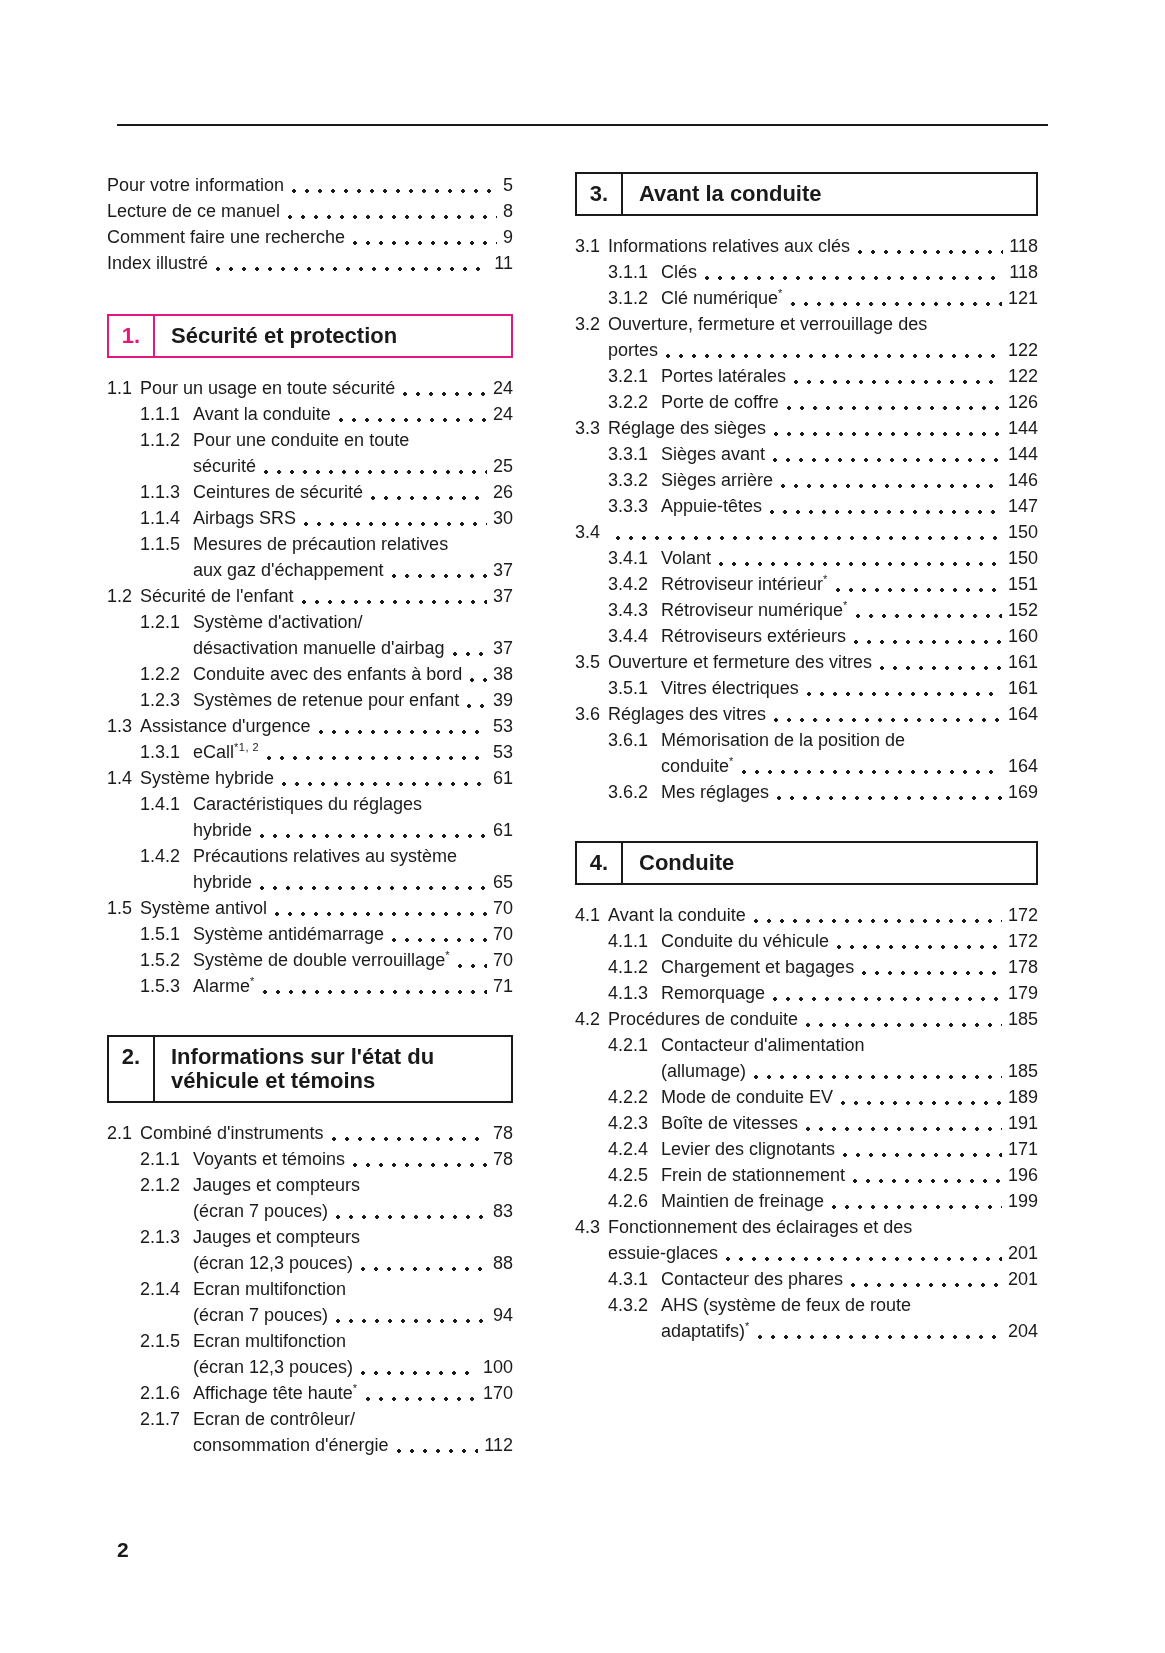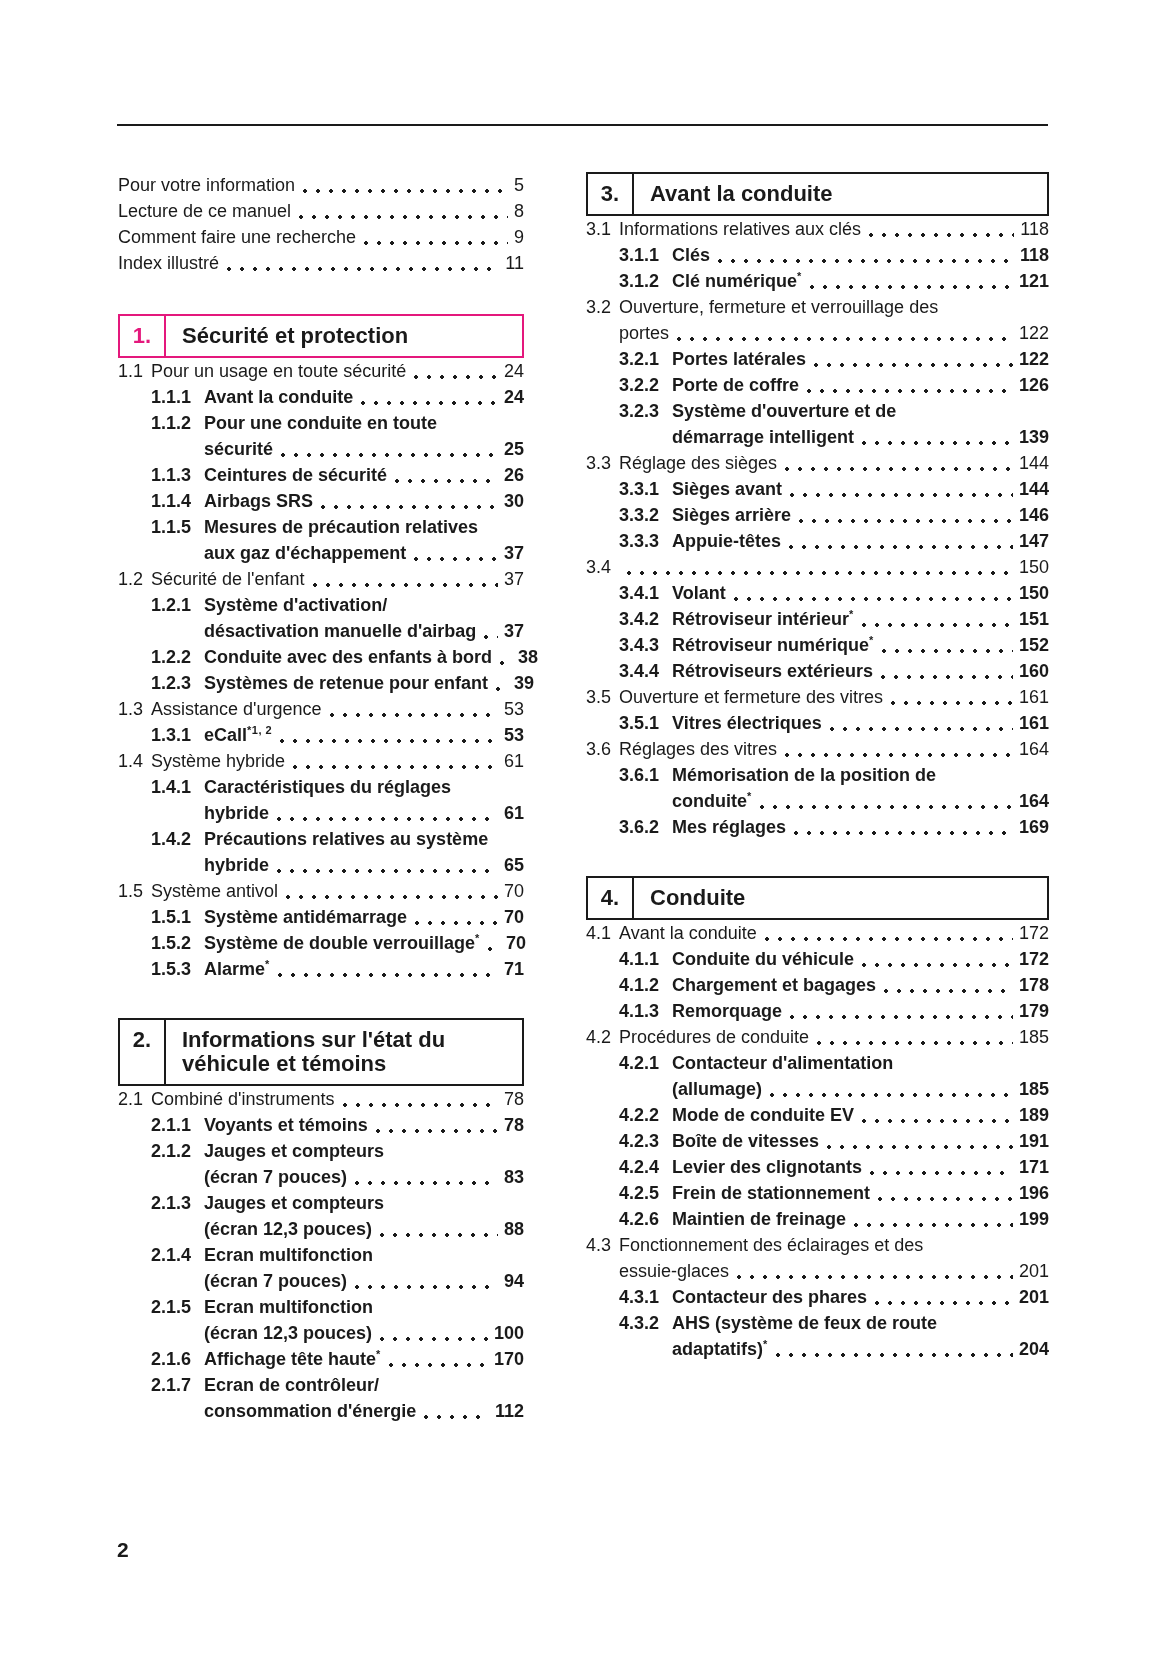--- a/index.html
+++ b/index.html
@@ -13,21 +13,21 @@
   :root { --accent: #e4187c; --ink: #1a1a1a; }
 
   .page { position: relative; width: 1165px; height: 1653px; }
 
   .top-rule {
     position: absolute; left: 117px; top: 124px;
     width: 931px; height: 2px; background: var(--ink);
   }
 
   .columns {
-    position: absolute; left: 118px; top: 172px; width: 931px;
+    position: absolute; left: 107px; top: 172px; width: 931px;
     display: flex; gap: 62px;
     font-size: 18px; line-height: 26px;
   }
   .col-left  { width: 406px; flex: 0 0 406px; }
   .col-right { width: 463px; flex: 0 0 463px; }
 
   .intro-list { margin-bottom: 38px; }
 
   .section-block + .section-block { margin-top: 36px; }
 
@@ -41,26 +41,26 @@
     font-weight: bold; font-size: 22px; line-height: 24px;
     padding: 8px 0;
   }
   .section-box .box-title {
     font-weight: bold; font-size: 22px; line-height: 24px;
     padding: 8px 10px 8px 16px;
   }
   .section-box.accent { border-color: var(--accent); }
   .section-box.accent .box-num { border-right-color: var(--accent); color: var(--accent); }
 
-  .entries { }
+  .entries { margin-top: 17px; }
 
   .entry { display: flex; }
   .entry .num { flex: 0 0 auto; white-space: nowrap; }
   .entry.l1 .num { width: 33px; }
-  .entry.l2 { padding-left: 33px; font-weight: bold; }
+  .entry.l2 { padding-left: 33px; }
   .entry.l2 .num { width: 53px; }
   .entry .content { flex: 1 1 auto; min-width: 0; }
   .line { display: block; white-space: nowrap; }
   .line.last { display: flex; align-items: baseline; }
   .line.last .txt { flex: 0 1 auto; white-space: nowrap; }
   .leader {
     flex: 1 1 auto; min-width: 12px; height: 4px;
     align-self: flex-end; margin: 0 6px 5px 8px;
     background-image: radial-gradient(circle at 2px 2px, var(--ink) 1.6px, transparent 2px);
     background-size: 13px 4px; background-repeat: repeat-x;
@@ -487,31 +487,20 @@
               <div class="entry l2">
                 <span class="num">3.2.2</span>
                 <span class="content">
                   <span class="line last">
                     <span class="txt">Porte de coffre</span>
                     <span class="leader"></span>
                     <span class="pg">126</span>
                   </span>
                 </span>
               </div>
-              <div class="entry l2">
-                <span class="num">3.2.3</span>
-                <span class="content">
-                  <span class="line">Système d'ouverture et de</span>
-                  <span class="line last">
-                    <span class="txt">démarrage intelligent</span>
-                    <span class="leader"></span>
-                    <span class="pg">139</span>
-                  </span>
-                </span>
-              </div>
               <div class="entry l1">
                 <span class="num">3.3</span>
                 <span class="content">
                   <span class="line last">
                     <span class="txt">Réglage des sièges</span>
                     <span class="leader"></span>
                     <span class="pg">144</span>
                   </span>
                 </span>
               </div>

